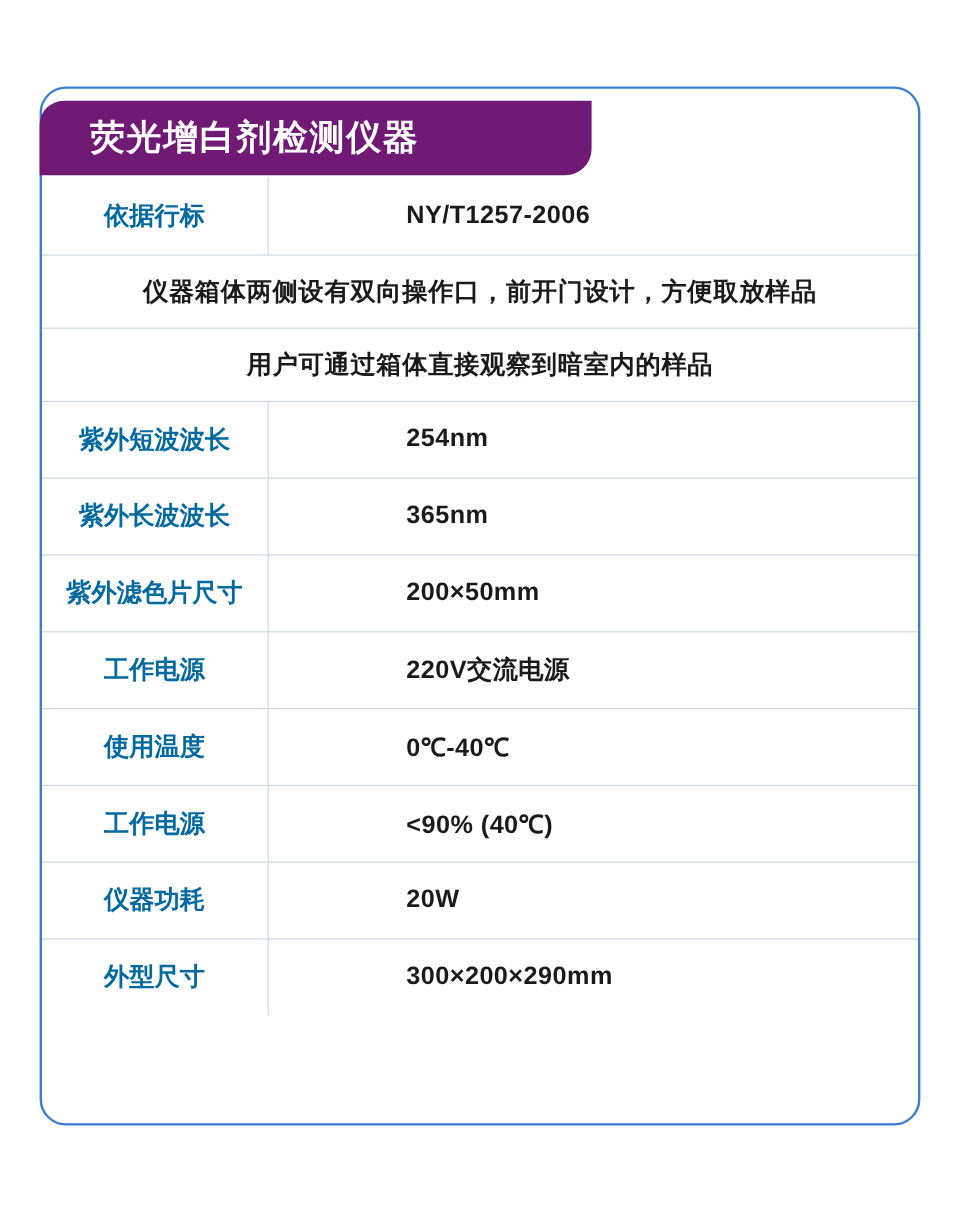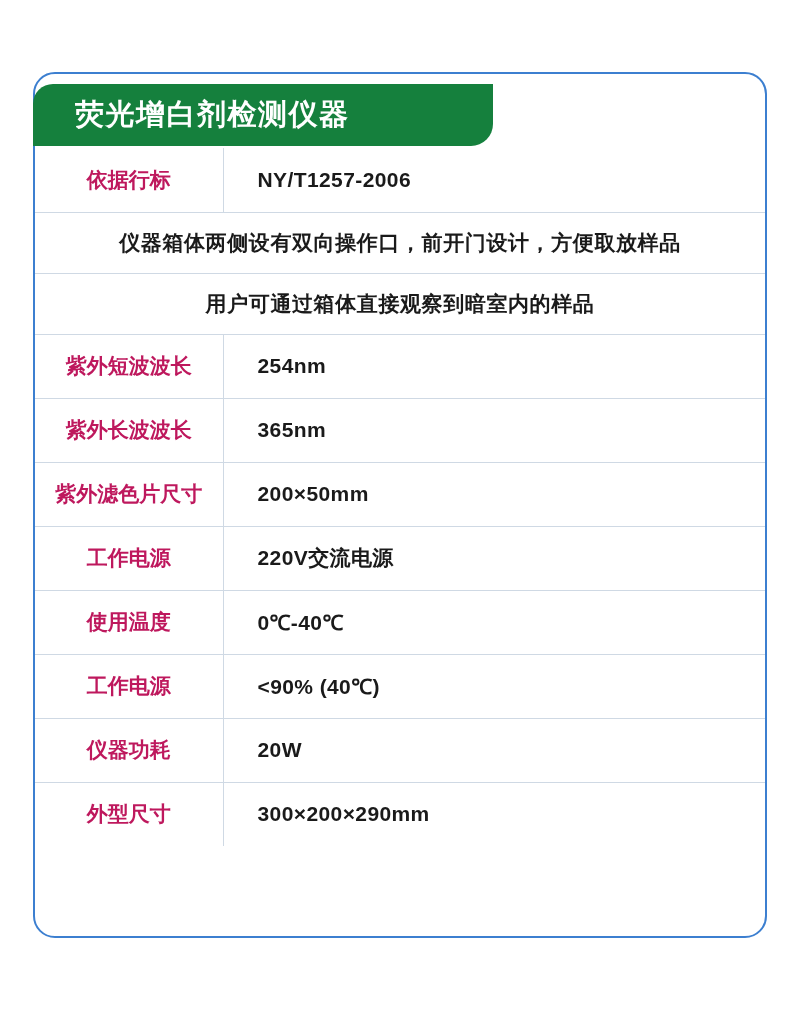--- a/index.html
+++ b/index.html
@@ -34,21 +34,21 @@
     background: #ffffff;
   }
 
   
   .title-banner {
     position: absolute;
     left: 33px;
     top: 84px;
     width: 460px;
     height: 62px;
-    background: #15803d;
+    background: #701a75;
     border-top-left-radius: 20px;
     border-bottom-right-radius: 22px;
     display: flex;
     align-items: center;
     box-sizing: border-box;
     padding-left: 42px;
   }
   .title-banner .title-text {
     color: #ffffff;
     font-size: 29px;
@@ -74,28 +74,28 @@
     box-sizing: border-box;
   }
   .spec-table tr:last-child td {
     border-bottom: none;
     margin-top: 40px;
   }
 
   td.label-cell {
     width: 188px;
     text-align: center;
-    color: #be185d;
+    color: #0369a1;
     font-size: 21px;
     font-weight: bold;
     border-right: 1px solid #cfd9e4;
     padding: 0 6px;
   }
   td.value-cell {
-    padding-left: 34px;
+    padding-left: 115px;
     color: #1a1a1a;
     font-size: 21px;
     font-weight: bold;
     letter-spacing: 0.4px;
   }
   td.full-cell {
     text-align: center;
     color: #1a1a1a;
     font-size: 21px;
     font-weight: bold;

